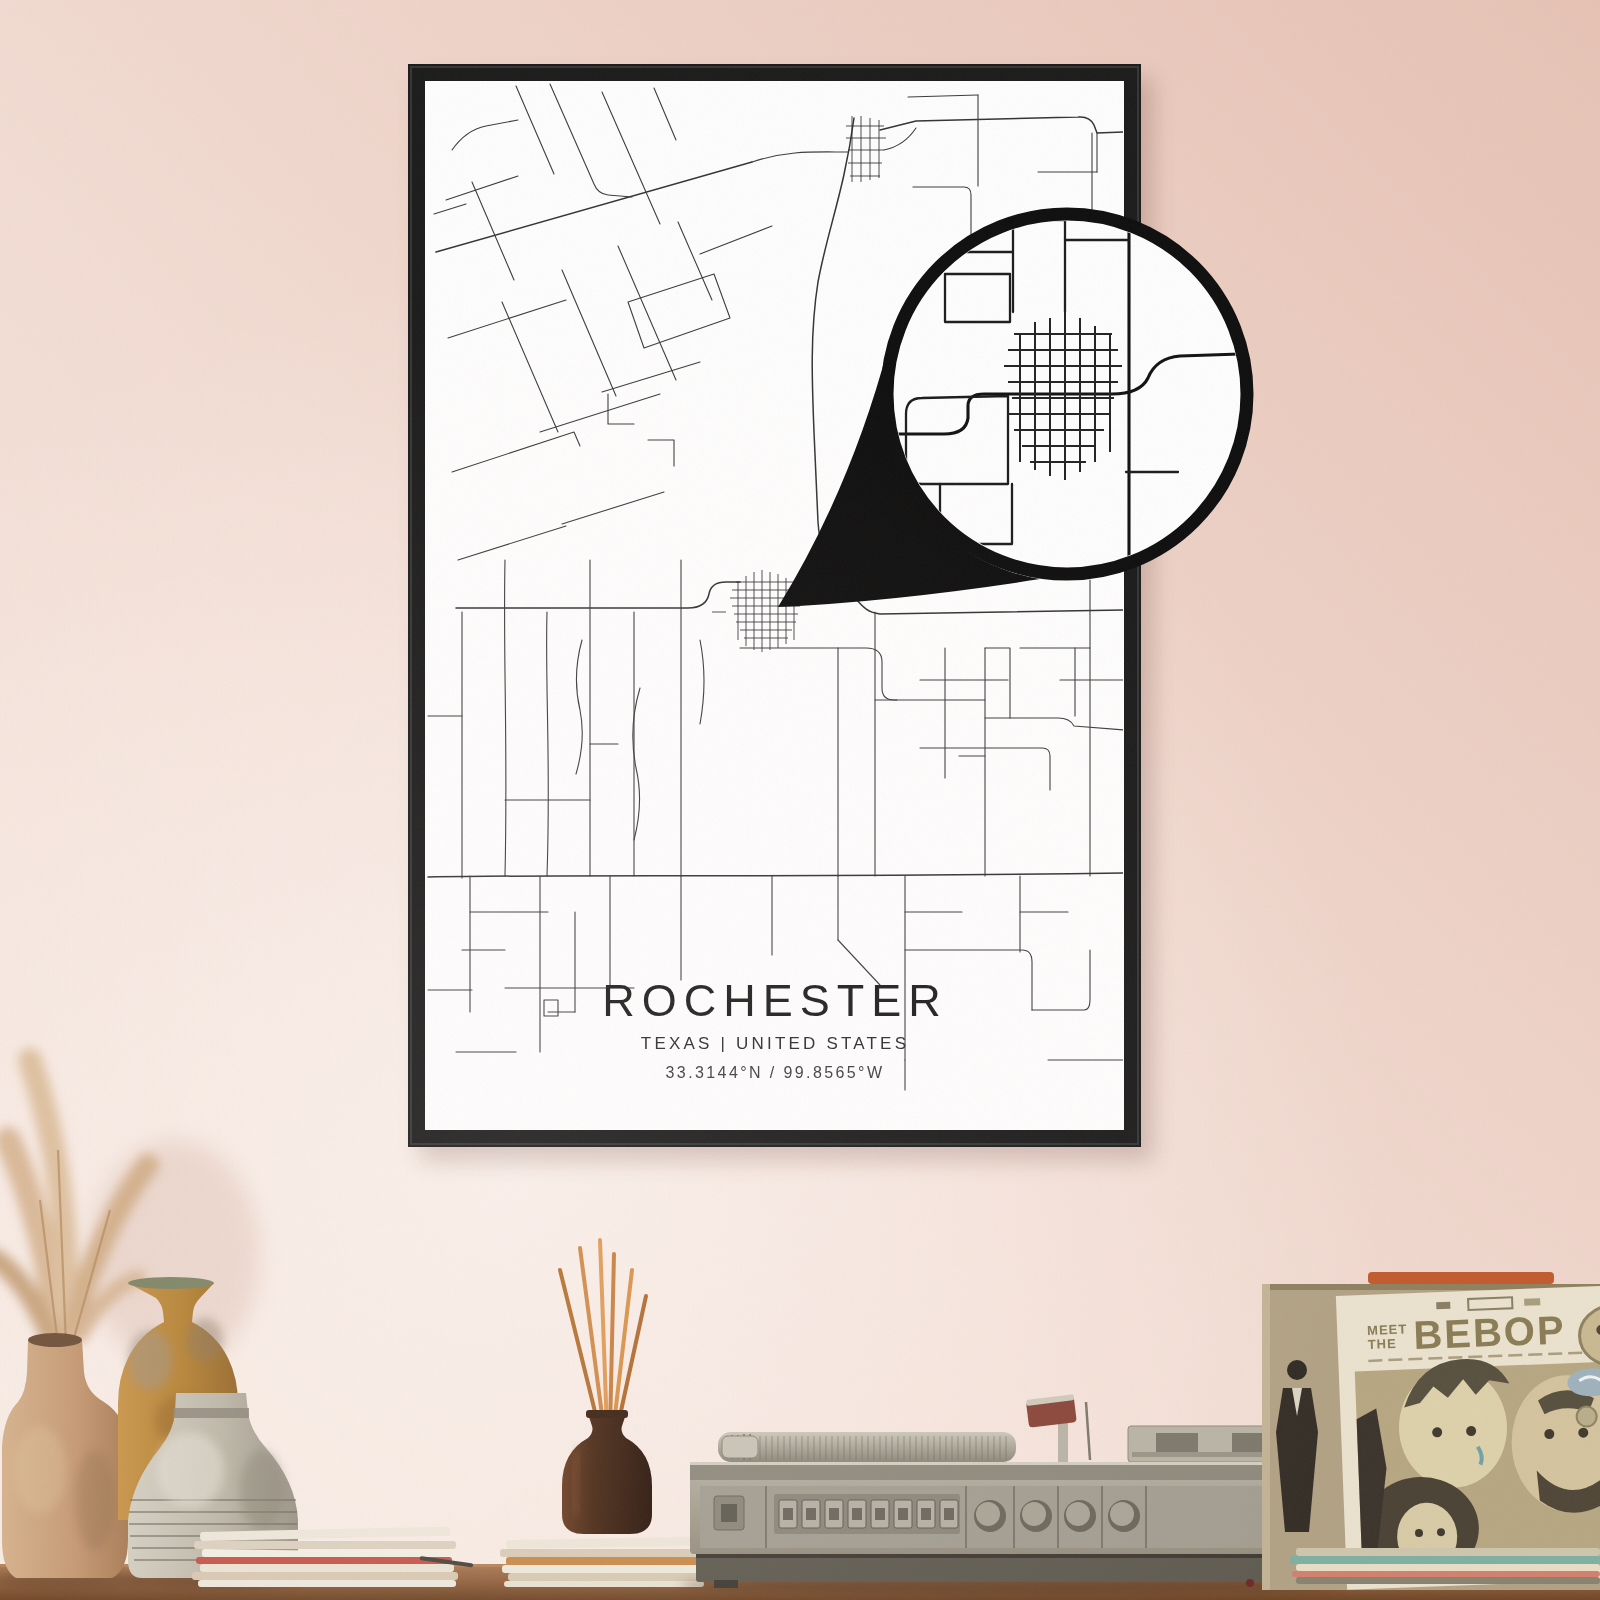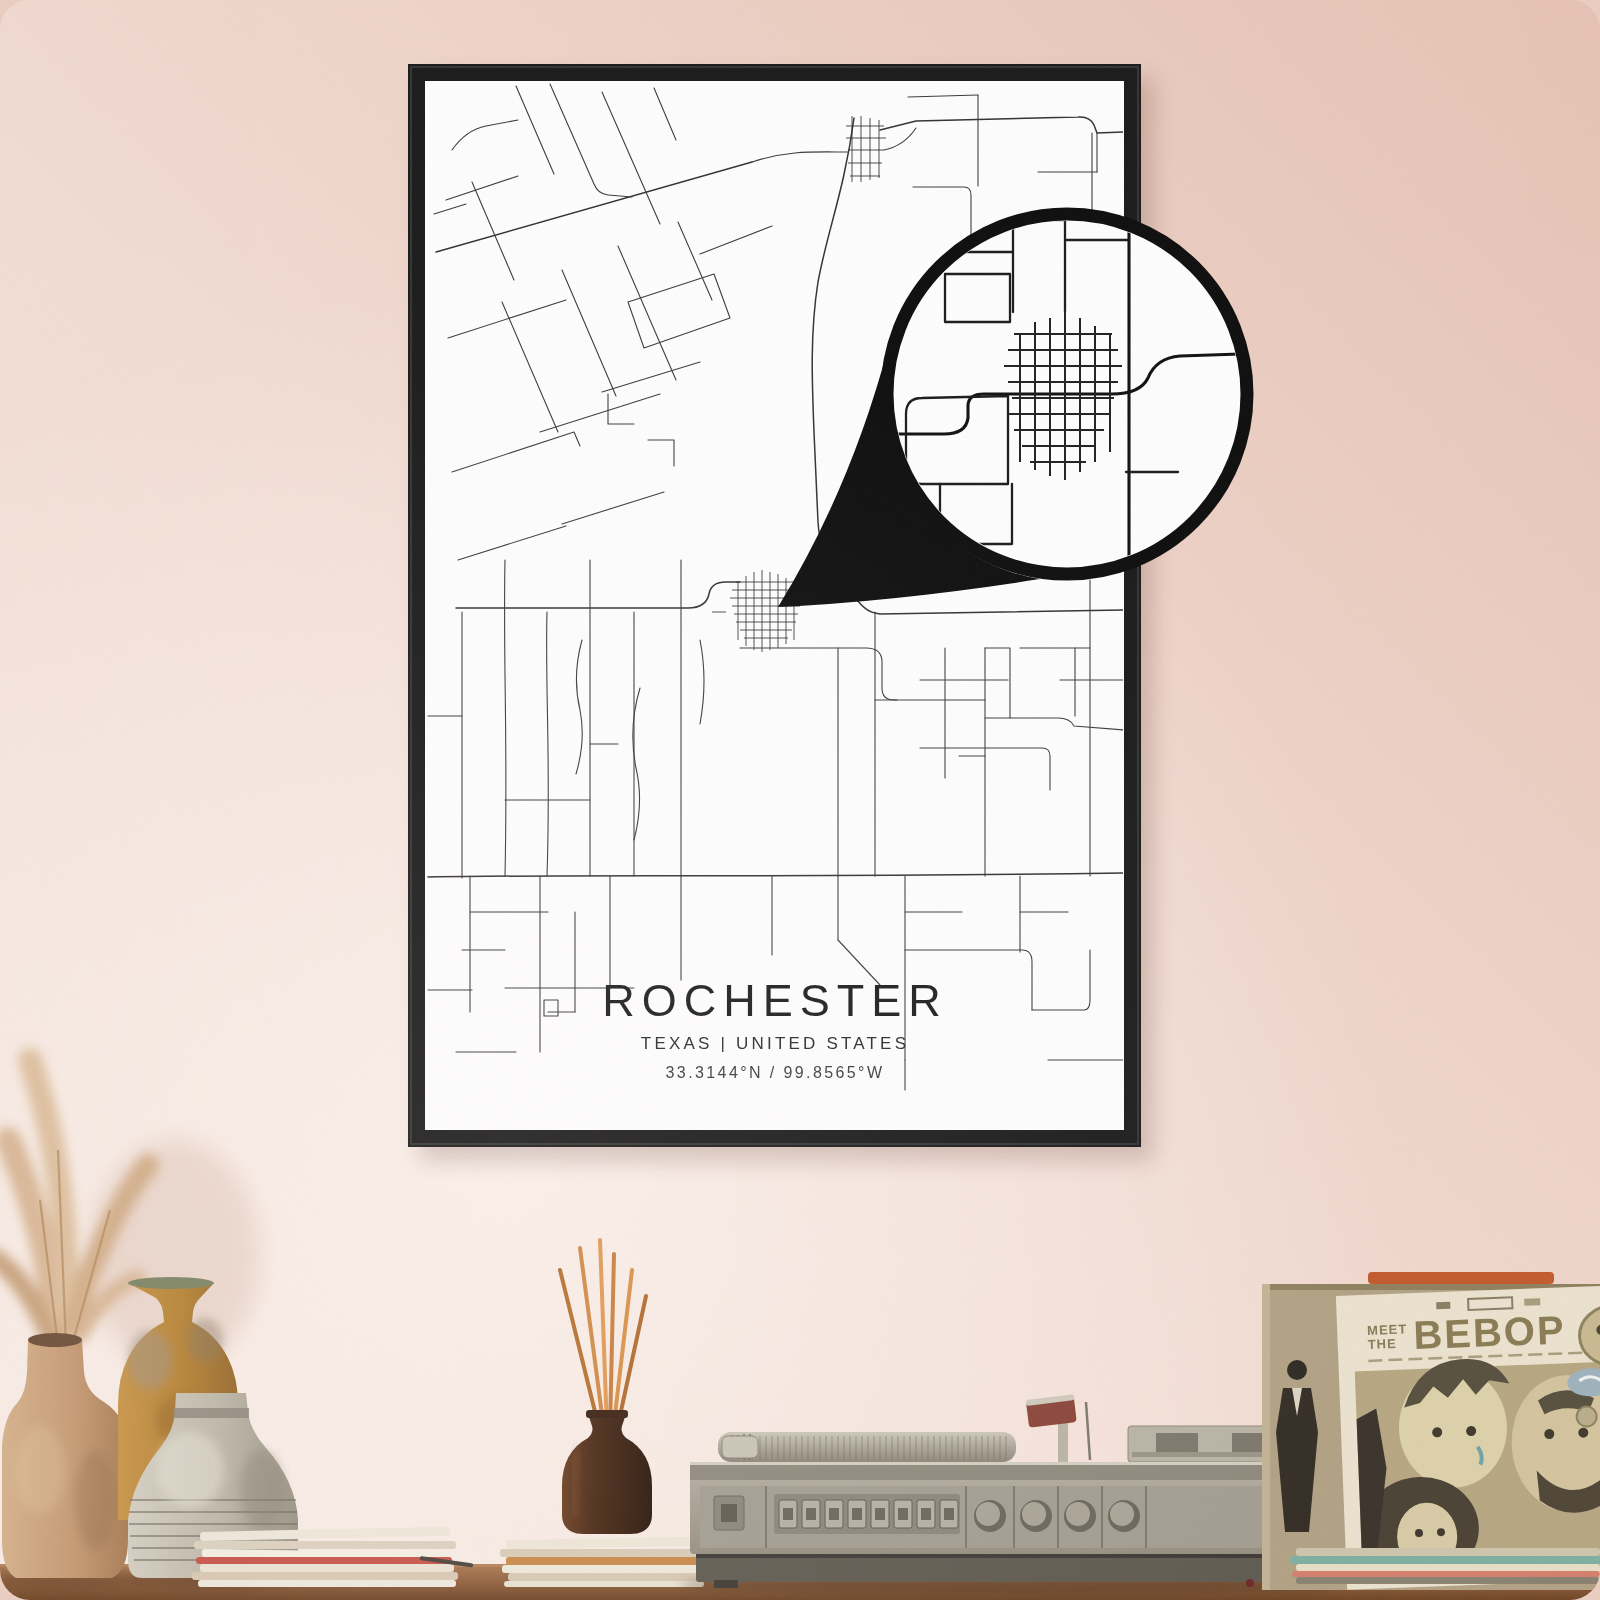--- a/index.html
+++ b/index.html
@@ -1,16 +1,16 @@
 <!DOCTYPE html>
 <html><head>
 <meta charset="utf-8">
 <style>
   html,body{margin:0;padding:0;background:#e9cdc1;}
-  .scene{width:1600px;height:1600px;position:relative;overflow:hidden;border-radius:30px;}
+  .scene{width:1600px;height:1600px;position:relative;overflow:hidden;}
   svg{display:block;}
   text{font-family:"Liberation Sans", sans-serif;}
   .poster-title{font-weight:300;letter-spacing:7px;fill:#1c1c1c;font-size:45px;}
   .poster-sub{font-weight:400;letter-spacing:3.2px;fill:#2b2b2b;font-size:17px;}
   .poster-coords{font-weight:400;letter-spacing:2.4px;fill:#3d3d3d;font-size:16px;}
   .album-small{font-weight:700;font-size:13px;fill:#887c58;letter-spacing:1px;}
   .album-big{font-weight:700;font-size:40px;fill:#8a7d55;letter-spacing:2px;}
   .road{stroke:#3c3c3c;stroke-width:1.1;fill:none;stroke-linecap:round;stroke-linejoin:round;}
   .road-major{stroke:#333;stroke-width:1.5;fill:none;stroke-linecap:round;stroke-linejoin:round;}
   .road-town{stroke:#2e2e2e;stroke-width:.85;fill:none;}

